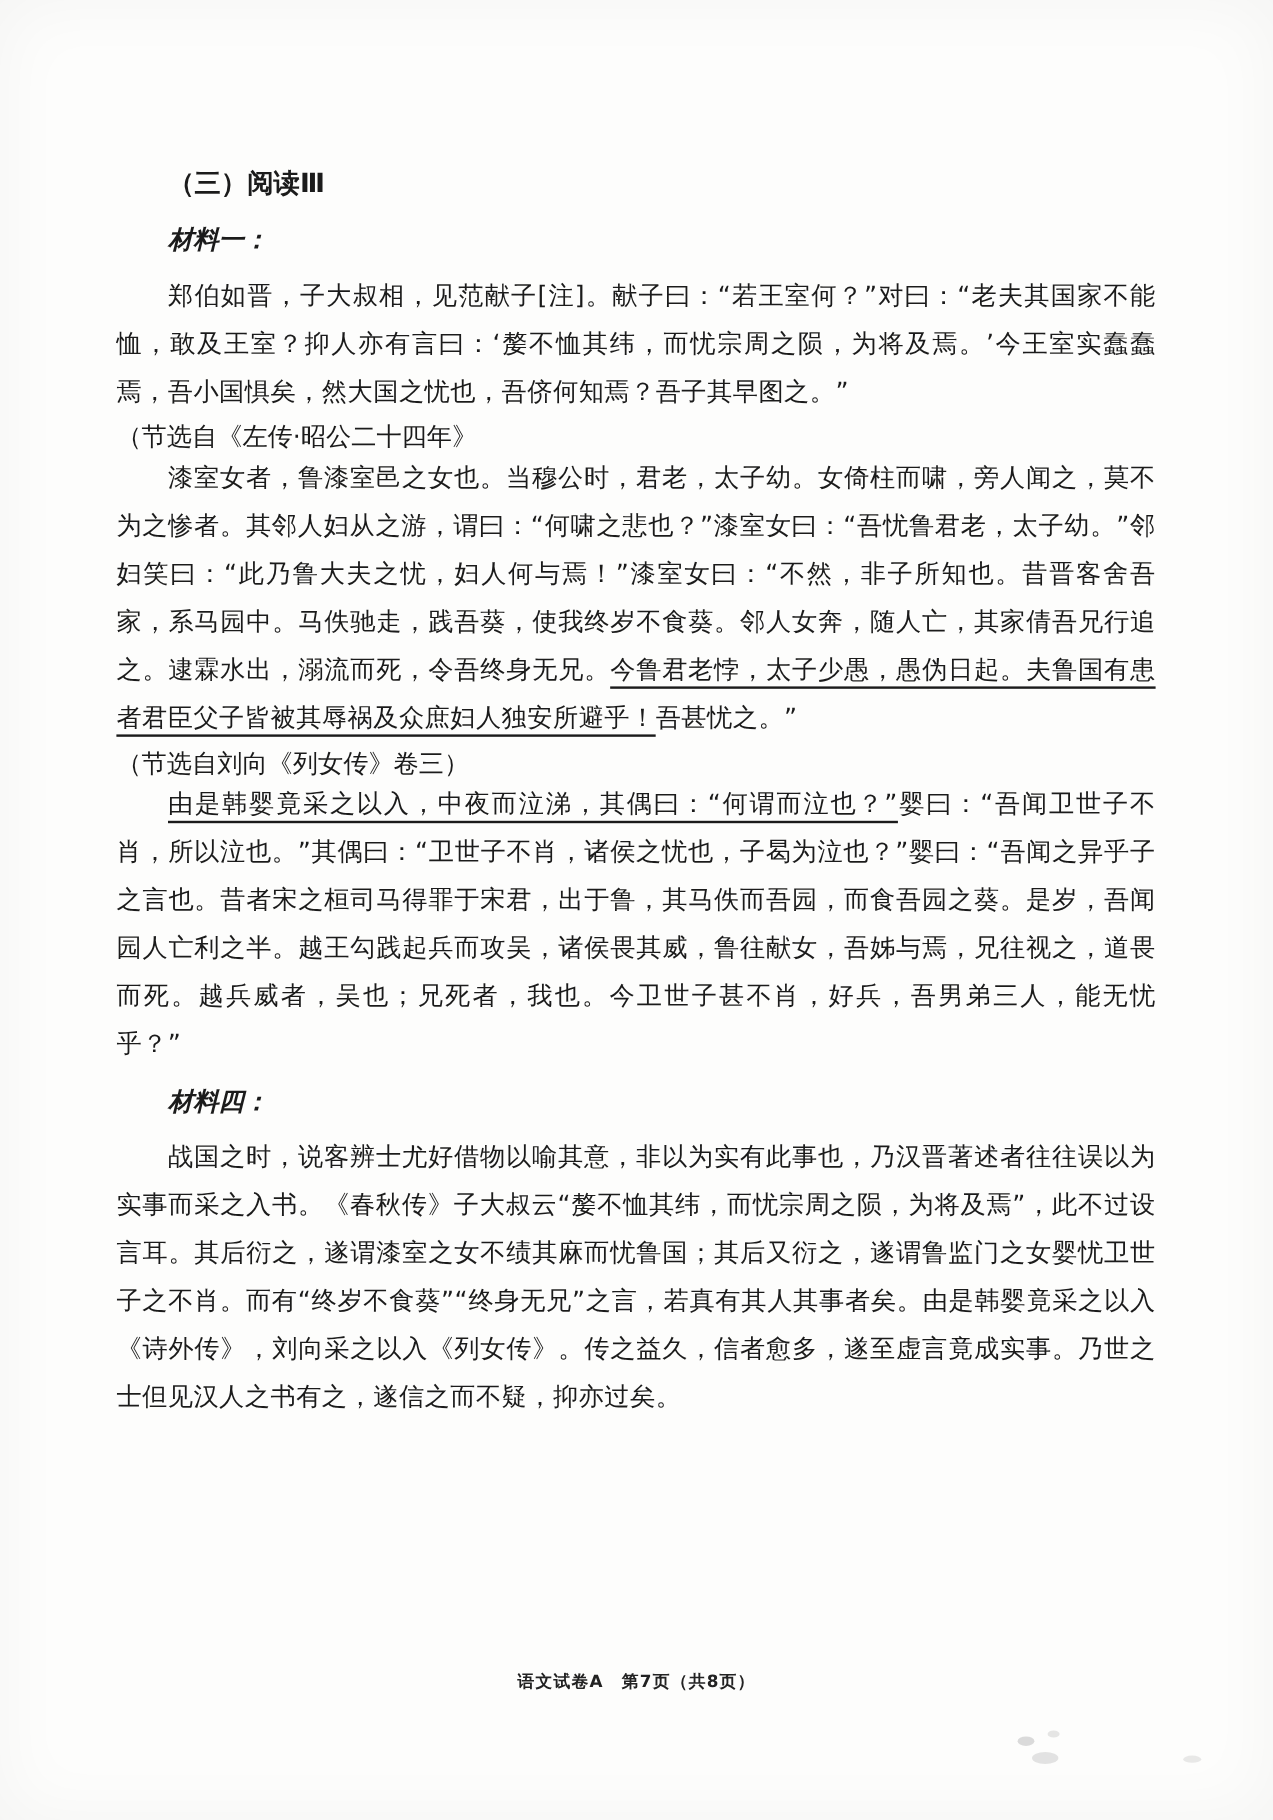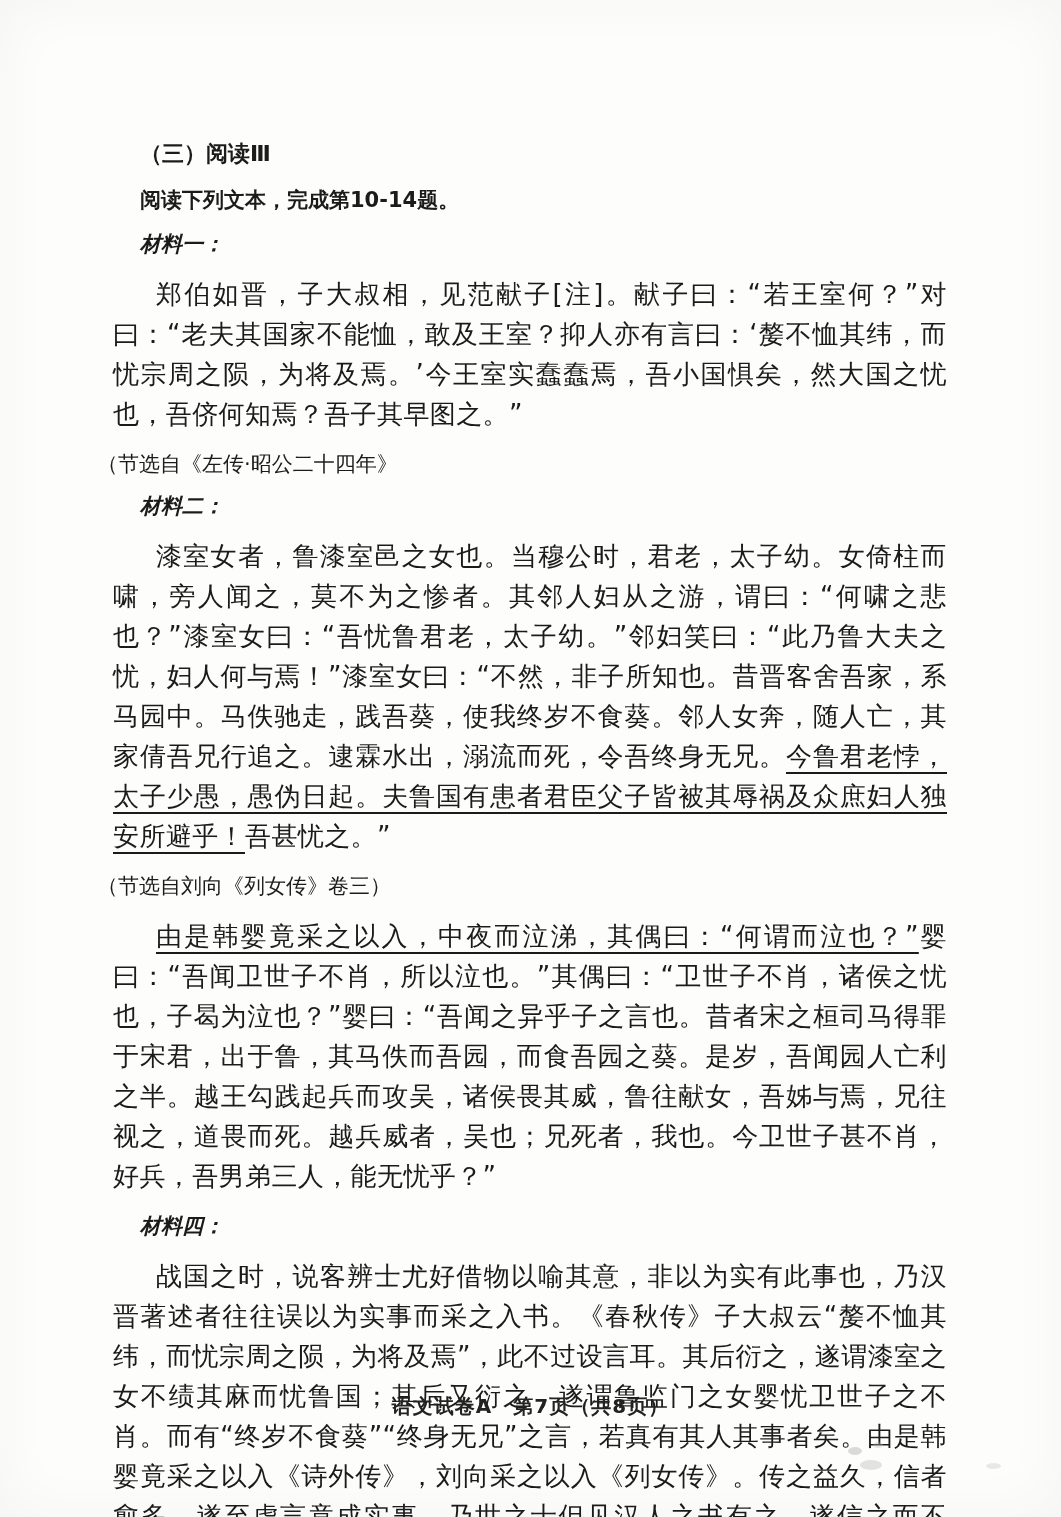--- a/index.html
+++ b/index.html
@@ -43,46 +43,46 @@
     margin: 0 0 16px 43px;
   }
   .material-label {
     font-size: 21px;
     font-weight: 700;
     line-height: 28px;
     margin: 14px 0 12px 43px;
     font-style: italic;
   }
   .material-text {
-    font-size: 26px;
+    font-size: 21px;
     font-weight: 400;
     line-height: 40px;
     letter-spacing: 0.4px;
     text-align: justify;
     text-indent: 43px;
-    margin: 16px;
+    margin: 0;
   }
   .material-text .u {
     text-decoration: underline;
     text-decoration-thickness: 2px;
     text-underline-offset: 7px;
   }
   .citation {
     font-size: 21px;
     font-weight: 400;
     line-height: 28px;
     margin: 4px 2px 0 0;
   }
   .footer {
     position: absolute;
     left: 0;
     top: 1393px;
     width: 100%;
     text-align: center;
-    font-size: 20px;
+    font-size: 14px;
     font-weight: 700;
     letter-spacing: 1px;
     color: #222222;
   }
   .speck {
     position: absolute;
     background: #b9b9b9;
     border-radius: 50%;
     filter: blur(0.6px);
   }
@@ -90,29 +90,27 @@
   .s2 { left: 860px; top: 1460px; width: 22px; height: 10px; opacity: 0.38; }
   .s3 { left: 873px; top: 1442px; width: 10px; height: 6px;  opacity: 0.35; }
   .s4 { left: 986px; top: 1463px; width: 15px; height: 6px;  opacity: 0.30; }
 </style>
 </head>
 <body>
 
 <div class="page">
   <div class="content">
     <h2 class="heading">（三）阅读Ⅲ</h2>
-    <p class="instruction">阅读下列文本，完成第10-14题。</p>
     <div id="materials">
         <section>
           <h3 class="material-label">材料一：</h3>
           <p class="material-text"><span>郑伯如晋，子大叔相，见范献子[注]。献子曰：“若王室何？”对曰：“老夫其国家不能恤，敢及王室？抑人亦有言曰：‘嫠不恤其纬，而忧宗周之陨，为将及焉。’今王室实蠢蠢焉，吾小国惧矣，然大国之忧也，吾侪何知焉？吾子其早图之。”</span></p>
           <p class="citation">（节选自《左传·昭公二十四年》</p>
         </section>
         <section>
-          <h3 class="material-label">材料二：</h3>
           <p class="material-text"><span>漆室女者，鲁漆室邑之女也。当穆公时，君老，太子幼。女倚柱而啸，旁人闻之，莫不为之惨者。其邻人妇从之游，谓曰：“何啸之悲也？”漆室女曰：“吾忧鲁君老，太子幼。”邻妇笑曰：“此乃鲁大夫之忧，妇人何与焉！”漆室女曰：“不然，非子所知也。昔晋客舍吾家，系马园中。马佚驰走，践吾葵，使我终岁不食葵。邻人女奔，随人亡，其家倩吾兄行追之。逮霖水出，溺流而死，令吾终身无兄。</span><span class="u">今鲁君老悖，太子少愚，愚伪日起。夫鲁国有患者君臣父子皆被其辱祸及众庶妇人独安所避乎！</span><span>吾甚忧之。”</span></p>
           <p class="citation">（节选自刘向《列女传》卷三）</p>
         </section>
         <section>
           <p class="material-text"><span class="u">由是韩婴竟采之以入，中夜而泣涕，其偶曰：“何谓而泣也？”</span><span>婴曰：“吾闻卫世子不肖，所以泣也。”其偶曰：“卫世子不肖，诸侯之忧也，子曷为泣也？”婴曰：“吾闻之异乎子之言也。昔者宋之桓司马得罪于宋君，出于鲁，其马佚而吾园，而食吾园之葵。是岁，吾闻园人亡利之半。越王勾践起兵而攻吴，诸侯畏其威，鲁往献女，吾姊与焉，兄往视之，道畏而死。越兵威者，吴也；兄死者，我也。今卫世子甚不肖，好兵，吾男弟三人，能无忧乎？”</span></p>
         </section>
         <section>
           <h3 class="material-label">材料四：</h3>
           <p class="material-text"><span>战国之时，说客辨士尤好借物以喻其意，非以为实有此事也，乃汉晋著述者往往误以为实事而采之入书。《春秋传》子大叔云“嫠不恤其纬，而忧宗周之陨，为将及焉”，此不过设言耳。其后衍之，遂谓漆室之女不绩其麻而忧鲁国；其后又衍之，遂谓鲁监门之女婴忧卫世子之不肖。而有“终岁不食葵”“终身无兄”之言，若真有其人其事者矣。由是韩婴竟采之以入《诗外传》，刘向采之以入《列女传》。传之益久，信者愈多，遂至虚言竟成实事。乃世之士但见汉人之书有之，遂信之而不疑，抑亦过矣。</span></p>
         </section>

